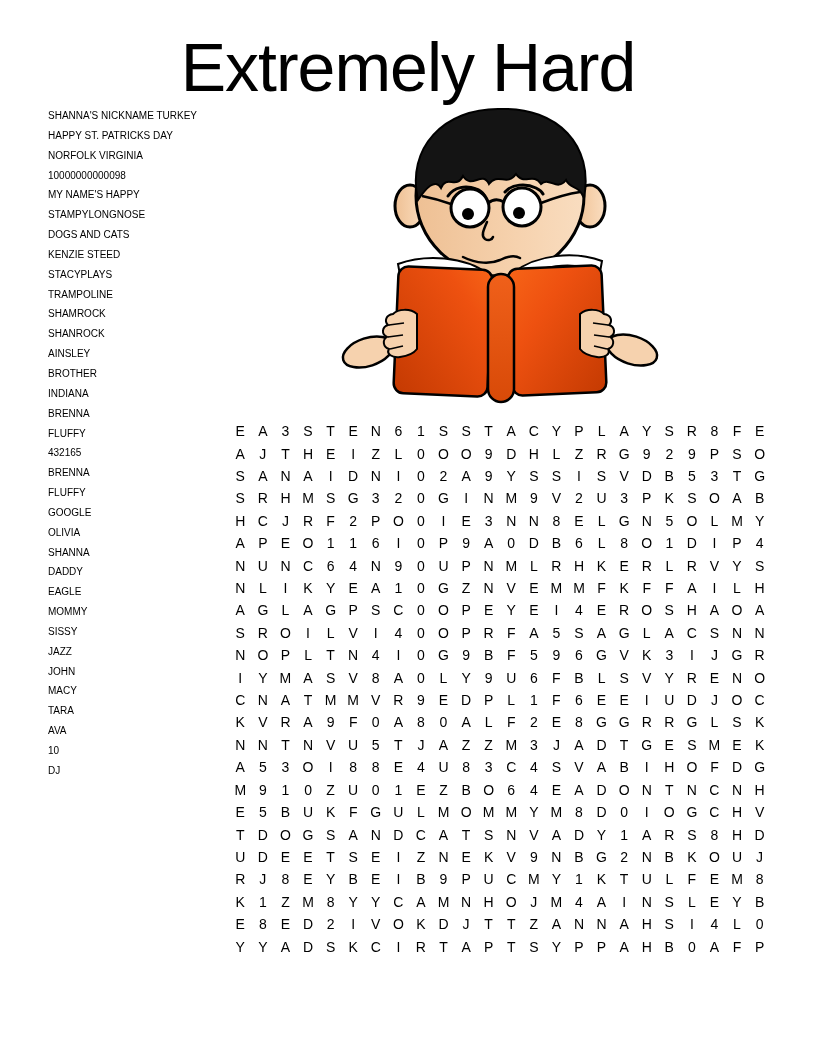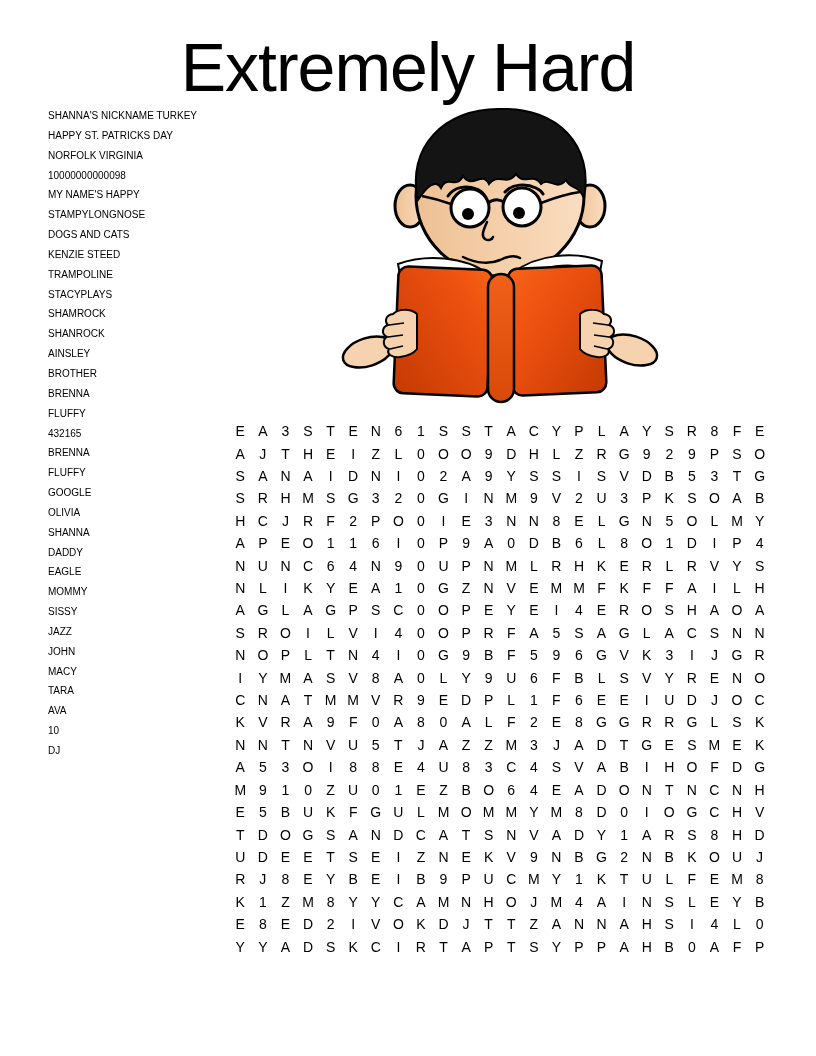--- a/index.html
+++ b/index.html
@@ -34,26 +34,27 @@
 
   <div class="words">
       <div class="word">SHANNA'S NICKNAME TURKEY</div>
       <div class="word">HAPPY ST. PATRICKS DAY</div>
       <div class="word">NORFOLK VIRGINIA</div>
       <div class="word">10000000000098</div>
       <div class="word">MY NAME'S HAPPY</div>
       <div class="word">STAMPYLONGNOSE</div>
       <div class="word">DOGS AND CATS</div>
       <div class="word">KENZIE STEED</div>
+      <div class="word">STACYPLAYS</div>
       <div class="word">TRAMPOLINE</div>
-      <div class="word">STACYPLAYS</div>
       <div class="word">SHAMROCK</div>
       <div class="word">SHANROCK</div>
       <div class="word">AINSLEY</div>
       <div class="word">BROTHER</div>
+      <div class="word">INDIANA</div>
       <div class="word">BRENNA</div>
       <div class="word">FLUFFY</div>
       <div class="word">432165</div>
       <div class="word">BRENNA</div>
       <div class="word">FLUFFY</div>
       <div class="word">GOOGLE</div>
       <div class="word">OLIVIA</div>
       <div class="word">SHANNA</div>
       <div class="word">DADDY</div>
       <div class="word">EAGLE</div>

